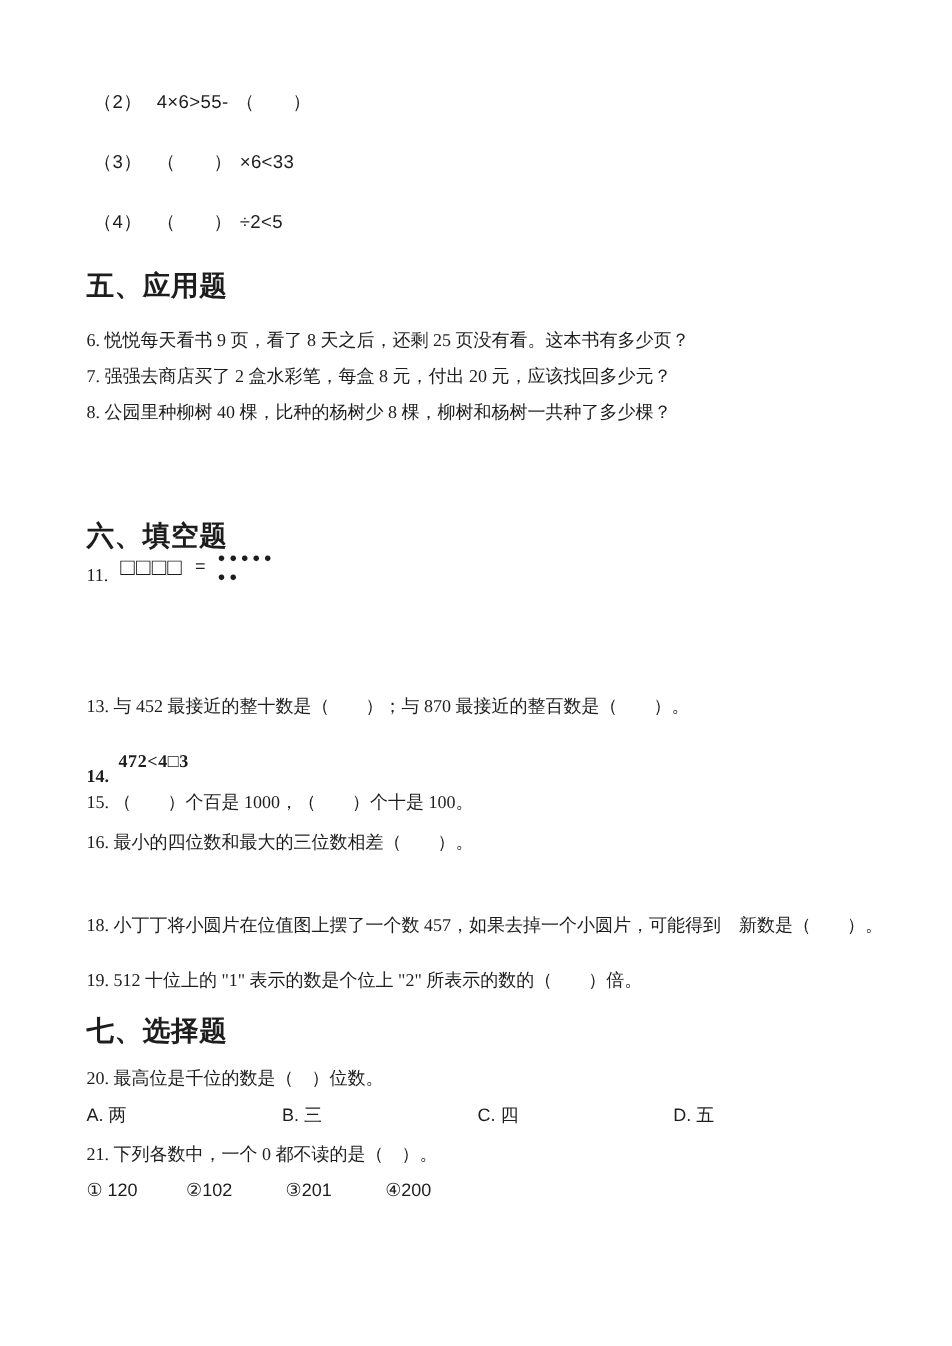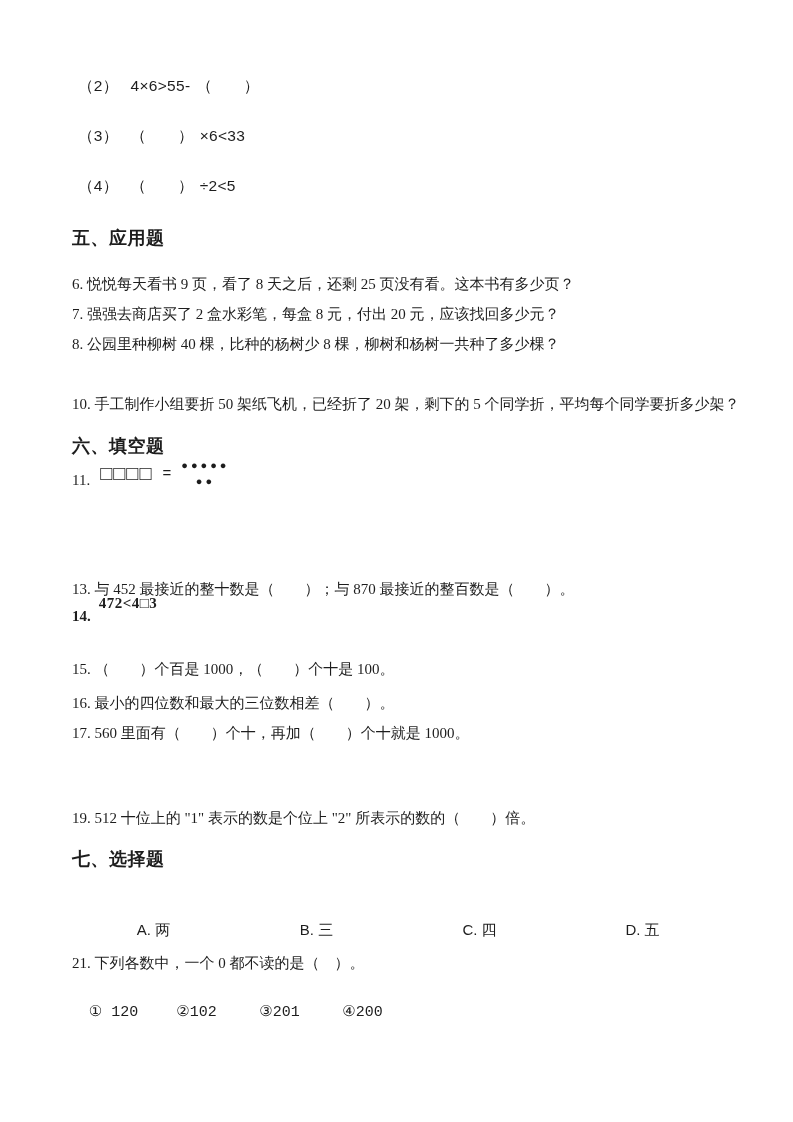--- a/index.html
+++ b/index.html
@@ -4,58 +4,56 @@
 <style>
   html,body{margin:0;padding:0;background:#ffffff;}
   .page{
     position:relative;
     width:793px;height:1122px;
     background:#ffffff;
     color:#1d1d1d;
     font-family:"Liberation Serif", serif;
     font-size:15px;
     overflow:hidden;
-    text-align:center;
   }
   .line{position:absolute;left:72px;white-space:nowrap;line-height:20px;}
   .ineq{left:78px;font-family:"Liberation Sans", sans-serif;font-size:15.5px;letter-spacing:0.3px;}
   .ineq .num{margin-right:12px;}
   .ineq .a{margin-right:6px;}
-  .sec-title{font-family:Liberation Serif, serif;font-weight:700;font-size:18px;letter-spacing:0.5px;}
+  .sec-title{font-family:Liberation Sans, sans-serif;font-weight:700;font-size:23px;letter-spacing:0.5px;}
   .q11{display:flex;align-items:flex-end;}
   .q11-formula{display:flex;align-items:center;margin-left:10px;transform:translateY(-5px);}
   .squares{font-size:20px;letter-spacing:1px;line-height:16px;}
   .eq{margin:0 10px;font-size:15px;font-family:"Liberation Sans", sans-serif;}
   .dots{display:flex;flex-direction:column;gap:8px;font-size:11px;letter-spacing:3px;line-height:8px;}
   .q14{display:flex;align-items:flex-end;font-weight:bold;}
-  .q14-formula{transform:translateY(-13px);margin-left:8px;letter-spacing:0.5px;}
+  .q14-formula{transform:translateY(-13px);margin-left:8px;letter-spacing:0.5px;margin-top:32px;}
   .opt-row{display:flex;font-family:"Liberation Sans", sans-serif;}
   .opt{width:163px;}
-  .opt-circ{width:83px;font-family:Liberation Mono, monospace;margin-top:20px;}
+  .opt-circ{width:83px;font-family:Liberation Sans, sans-serif;}
 </style>
 </head>
 <body>
 
 <div class="page">
 
   <div class="line ineq" style="top:76px">
     <span class="num">（2）</span><span class="a">4×6&gt;55-</span><span class="b">（　　）</span>
   </div>
   <div class="line ineq" style="top:126px">
     <span class="num">（3）</span><span class="a">（　　）</span><span class="b">×6&lt;33</span>
   </div>
   <div class="line ineq" style="top:176px">
     <span class="num">（4）</span><span class="a">（　　）</span><span class="b">÷2&lt;5</span>
   </div>
 
   <div class="line sec-title" style="top:228px">五、应用题</div>
   <div class="line" style="top:274px">6. 悦悦每天看书 9 页，看了 8 天之后，还剩 25 页没有看。这本书有多少页？</div>
   <div class="line" style="top:304px">7. 强强去商店买了 2 盒水彩笔，每盒 8 元，付出 20 元，应该找回多少元？</div>
   <div class="line" style="top:334px">8. 公园里种柳树 40 棵，比种的杨树少 8 棵，柳树和杨树一共种了多少棵？</div>
-  <div class="line" style="top:394px">10. 手工制作小组要折 50 架纸飞机，已经折了 20 架，剩下的 5 个同学折，平均每个同学要折多少架？</div>
 
   <div class="line sec-title" style="top:436px">六、填空题</div>
 
   <div class="line q11" style="top:466px">
     <span>11.</span>
     <span class="q11-formula">
       <span class="squares">□□□□</span>
       <span class="eq">=</span>
       <span class="dots">
         <span>●●●●●</span>
@@ -66,24 +64,25 @@
 
   <div class="line" style="top:579px">13. 与 452 最接近的整十数是（　　）；与 870 最接近的整百数是（　　）。</div>
 
   <div class="line q14" style="top:606px">
     <span>14.</span>
     <span class="q14-formula">472&lt;4□3</span>
   </div>
 
   <div class="line" style="top:659px">15. （　　）个百是 1000，（　　）个十是 100。</div>
   <div class="line" style="top:693px">16. 最小的四位数和最大的三位数相差（　　）。</div>
-  <div class="line" style="top:723px">17. 560 里面有（　　）个十，再加（　　）个十就是 1000。</div>
+  <div class="line" style="top:762px">18. 小丁丁将小圆片在位值图上摆了一个数 457，如果去掉一个小圆片，可能得到　新数是（　　）。</div>
   <div class="line" style="top:808px">19. 512 十位上的 "1" 表示的数是个位上 "2" 所表示的数的（　　）倍。</div>
 
   <div class="line sec-title" style="top:849px">七、选择题</div>
+  <div class="line" style="top:889px">20. 最高位是千位的数是（　）位数。</div>
   <div class="line opt-row" style="top:920px">
     <span class="opt">A. 两</span>
     <span class="opt">B. 三</span>
     <span class="opt">C. 四</span>
     <span class="opt">D. 五</span>
   </div>
   <div class="line" style="top:953px">21. 下列各数中，一个 0 都不读的是（　）。</div>
   <div class="line opt-row" style="top:983px">
     <span class="opt-circ">① 120</span>
     <span class="opt-circ">②102</span>

